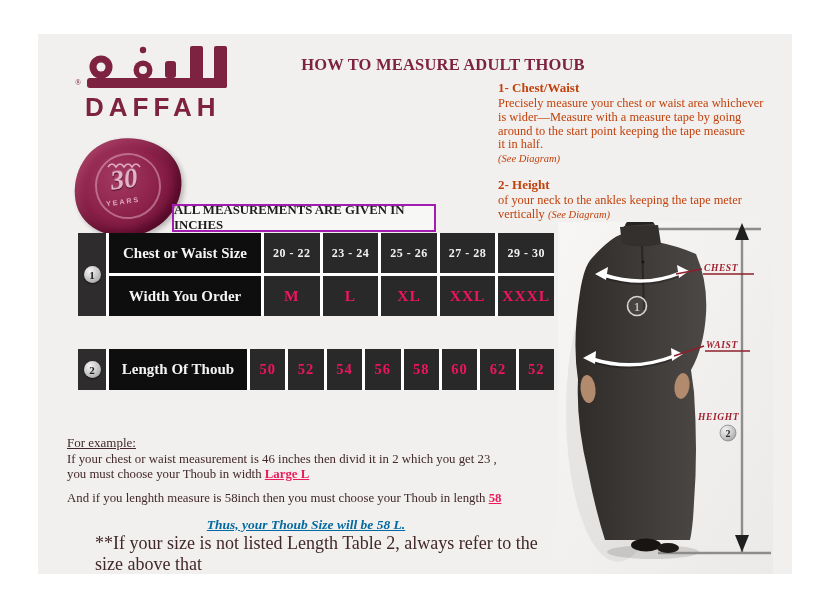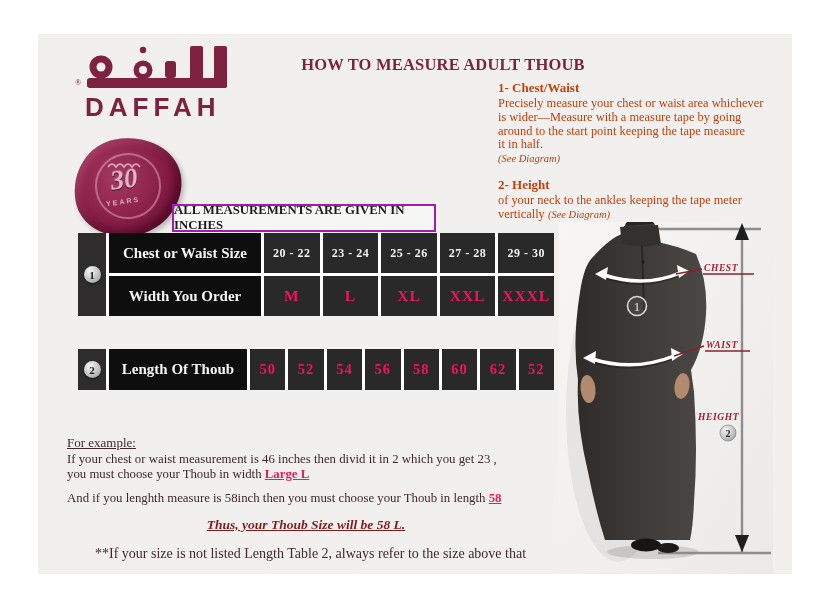--- a/index.html
+++ b/index.html
@@ -67,23 +67,23 @@
   .val{background:#292929;color:#f2f2f2;font-weight:bold;font-size:12px;letter-spacing:.5px;}
   .val.pink{color:#ef145c;font-size:15.5px;letter-spacing:1px;}
   .length-table .val.pink{font-size:14.5px;}
 
   
   .example{position:absolute;left:29px;top:401px;width:478px;color:#42282a;font-size:12.8px;}
   .ex-head{text-decoration:underline;font-size:13px;margin-bottom:1px;}
   .ex-line{line-height:14.5px;}
   .plink{color:#ec1a5c;font-weight:bold;text-decoration:underline;}
   .ex-line2{margin-top:10px;}
-  .conclusion{margin-top:11px;text-align:center;color:#7f1d1d;
+  .conclusion{margin-top:11px;text-align:center;color:#0369a1;
               font-weight:bold;font-style:italic;text-decoration:underline;font-size:13.5px;}
-  .footnote{margin-top:13px;padding-left:28px;font-size:14px;}
+  .footnote{padding-left:28px;font-size:18px;}
 
   
   .figure{position:absolute;left:520px;top:188px;width:215px;height:352px;}
   .figure svg{display:block;}
   text.mlabel{font-family:"Liberation Serif",serif;font-weight:bold;font-style:italic;
               font-size:9.5px;fill:#a01f2d;letter-spacing:.6px;}
   text.fig-one{font-family:"Liberation Serif",serif;font-size:13px;fill:#e2e2e2;}
   text.fig-two{font-family:"Liberation Serif",serif;font-weight:bold;font-size:10px;fill:#2a2a2a;}
 </style>
 </head>

